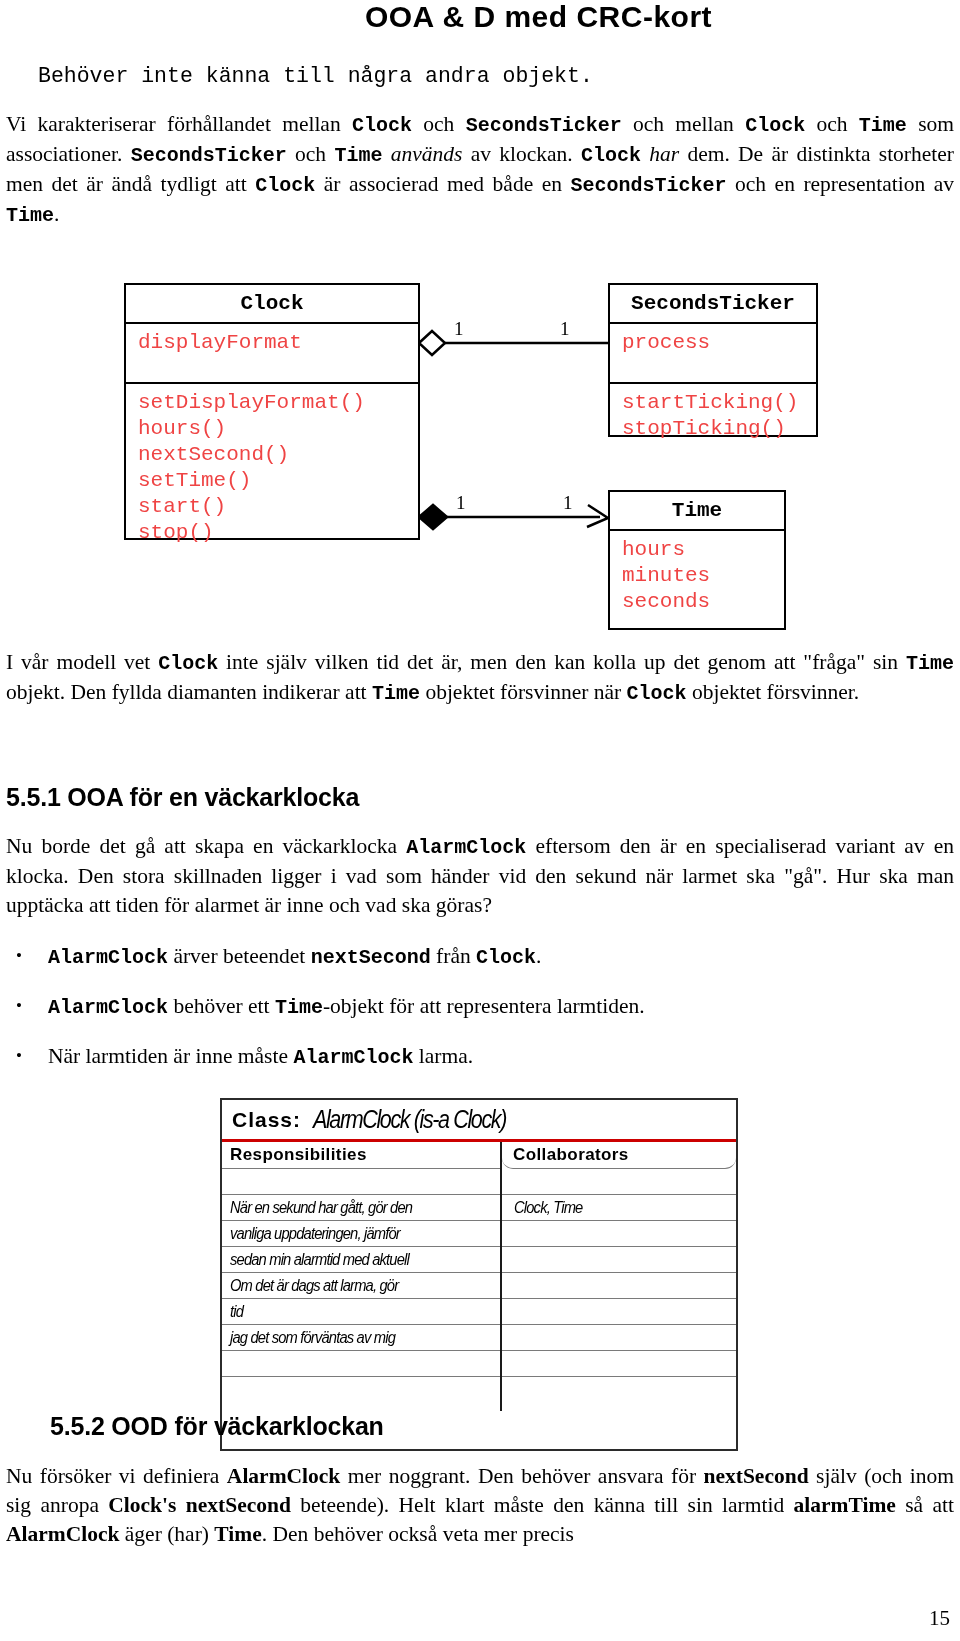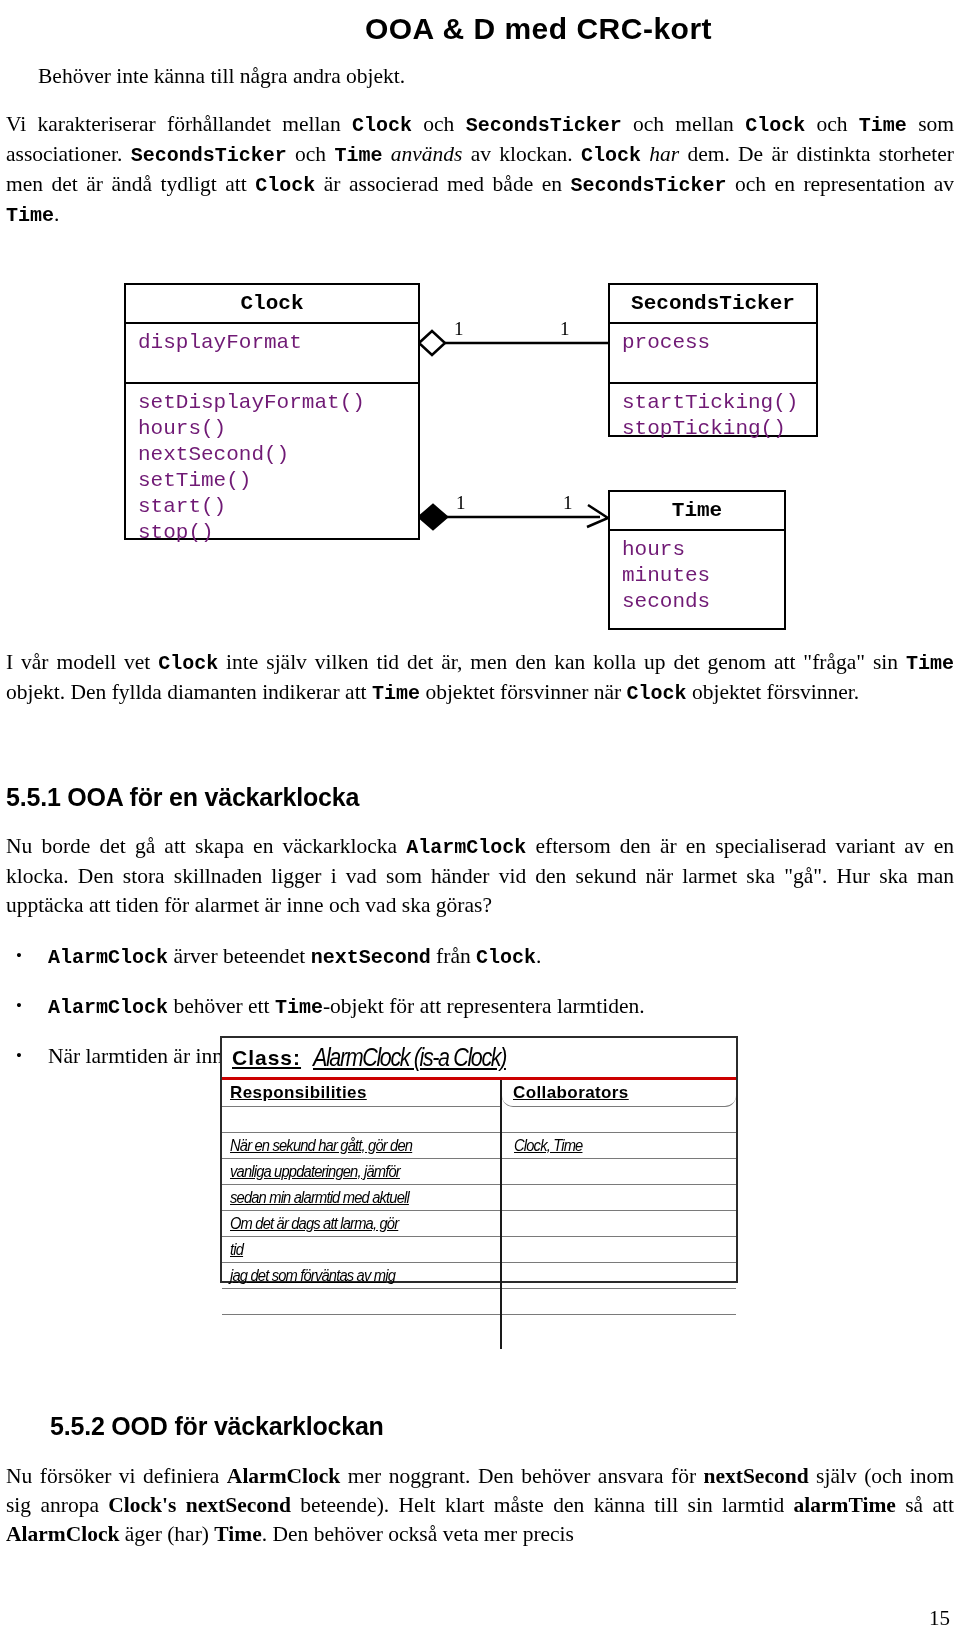--- a/index.html
+++ b/index.html
@@ -12,21 +12,21 @@
     height: 1641px;
     position: relative;
     font-family: "Liberation Serif", serif;
     color: #000000;
     overflow: hidden;
   }
 
   
   .page-header {
     position: absolute;
-    top: 12px;
+    top: 0;
     left: 0;
     width: 960px;
     text-align: center;
     font-family: "Liberation Sans", sans-serif;
     font-size: 30px;
     font-weight: bold;
     letter-spacing: 0.5px;
     padding-left: 117px;
     box-sizing: border-box;
     white-space: nowrap;
@@ -34,21 +34,21 @@
 
   
   .prose {
     position: absolute;
     left: 6px;
     width: 948px;
     font-size: 21.5px;
     line-height: 29px;
     text-align: justify;
   }
-  .prose.nojust { text-align: left; }
+  .prose.nojust { text-align: left; font-family: Liberation Mono, monospace; }
   .mono {
     font-family: "Liberation Mono", monospace;
     font-weight: bold;
     font-size: 20px;
   }
   .it { font-style: italic; margin-top: 24px; }
   .bd { font-weight: bold; }
 
   
   .heading {
@@ -104,21 +104,21 @@
     text-align: center;
     padding: 7px 0 7px 0;
     border-bottom: 2px solid #000;
     white-space: nowrap;
   }
   .uml-attrs, .uml-ops {
     font-family: "Liberation Mono", monospace;
     font-size: 21px;
     line-height: 26px;
     padding: 6px 0 6px 12px;
-    color: #701a75;
+    color: #ef4444;
   }
   .uml-attrs { border-bottom: 2px solid #000; }
   .mult {
     position: absolute;
     font-family: "Liberation Serif", serif;
     font-size: 19px;
   }
 
   
   #crc-card {
@@ -281,21 +281,21 @@
   <div class="bullet-row">
     <span class="bullet-dot">•</span>
     <span class="mono">AlarmClock</span><span> behöver ett </span><span class="mono">Time</span><span>-objekt för att representera larmtiden.</span>
   </div>
   <div class="bullet-row">
     <span class="bullet-dot">•</span>
     <span>När larmtiden är inne måste </span><span class="mono">AlarmClock</span><span> larma.</span>
   </div>
 </div>
 
-<div id="crc-card" style="left:220px; top:1036px; width:518px; height:247px;text-decoration:underline;">
+<div id="crc-card" style="left:220px; top:1098px; width:518px; height:353px;">
   <div class="crc-class-row">
     <span class="crc-class-label">Class:</span>
     <span class="crc-class-value">AlarmClock (is-a Clock)</span>
   </div>
   <div class="crc-grid">
     <div class="crc-col-left">
       <div class="crc-head-cell">Responsibilities</div>
       <div class="crc-cell">
           <span class="crc-cell-inner"></span>
         </div>

